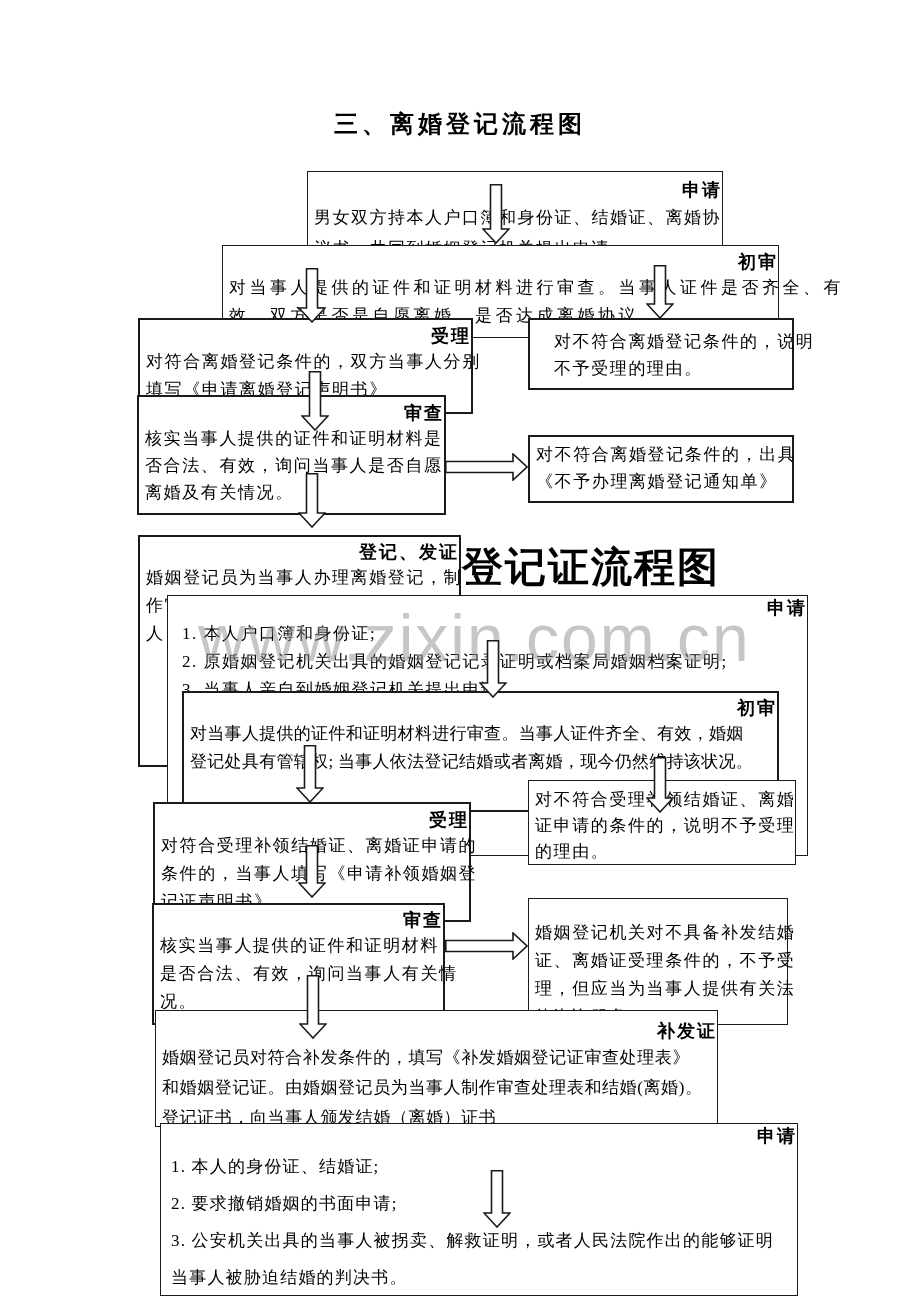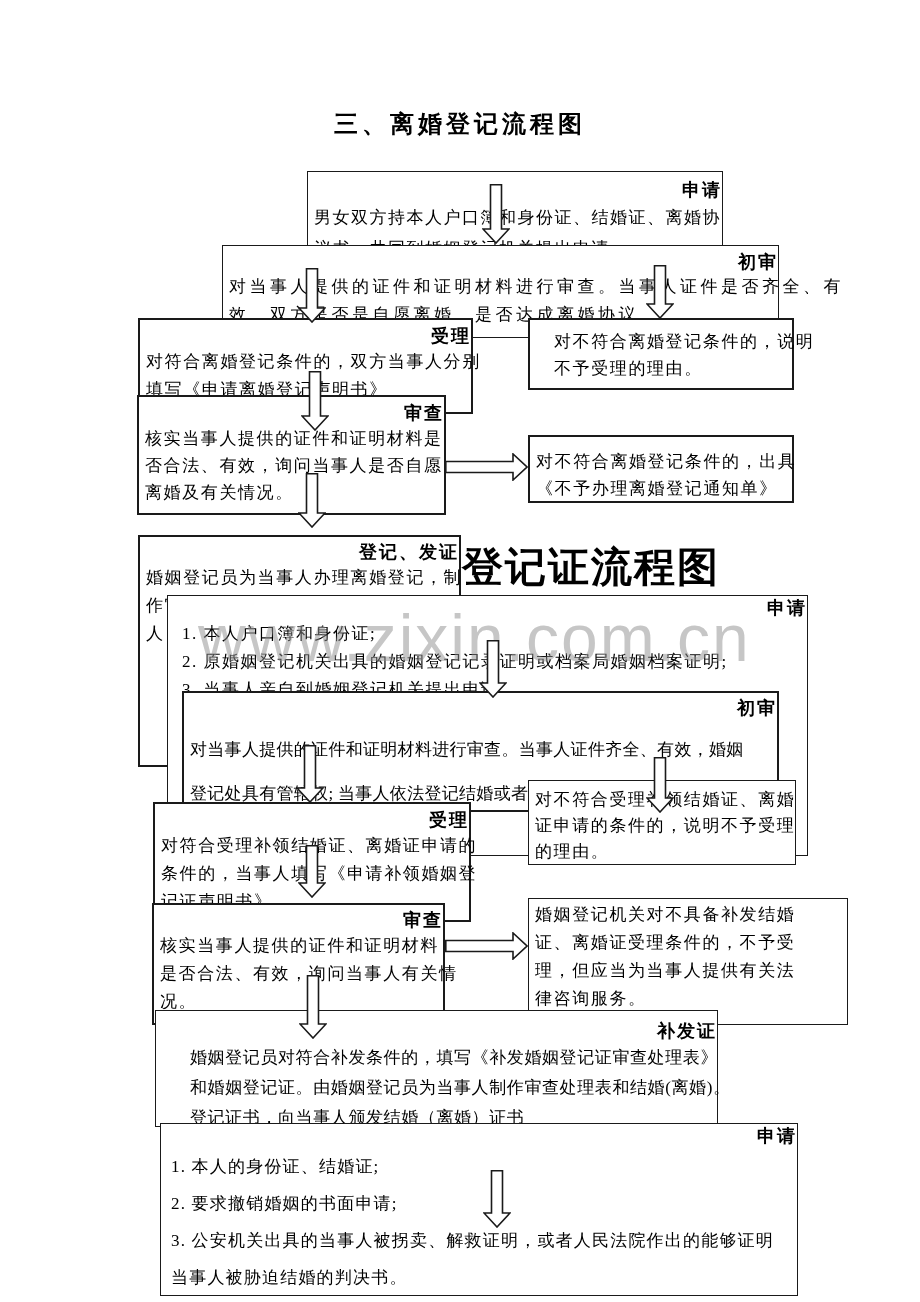--- a/index.html
+++ b/index.html
@@ -11,39 +11,39 @@
              letter-spacing:2px;z-index:8;}
   .bx{position:absolute;background:#fff;border:1px solid #1a1a1a;box-sizing:border-box;}
   .thick{border-width:2px;}
   .bx-label{text-align:right;font-weight:bold;font-size:18px;height:24px;line-height:24px;
             letter-spacing:2px;}
   .ln{font-size:17px;letter-spacing:1.6px;line-height:28px;white-space:nowrap;padding-left:6px;}
   
   #bA{left:307px;top:171px;width:416px;height:79px;padding-top:6px;z-index:1;}
   #bA .ln{line-height:31px;letter-spacing:1.5px;}
   #bB{left:222px;top:245px;width:557px;height:93px;padding-top:4px;z-index:2;}
-  #bB .ln{letter-spacing:3.5px;font-family:Liberation Mono, monospace;}
+  #bB .ln{letter-spacing:3.5px;}
   #bC{left:138px;top:318px;width:335px;height:96px;padding-top:4px;z-index:3;}
   #bD{left:528px;top:318px;width:266px;height:72px;padding-top:8px;z-index:4;}
   #bD .ln{line-height:27px;padding-left:24px;}
   #bE{left:137px;top:395px;width:309px;height:120px;padding-top:4px;z-index:5;}
   #bE .ln{line-height:27px;}
-  #bF{left:528px;top:435px;width:266px;height:68px;padding-top:11px;z-index:6;}
+  #bF{left:528px;top:435px;width:266px;height:68px;padding-top:4px;z-index:6;}
   #bF .ln{line-height:27px;}
   #bG{left:138px;top:535px;width:323px;height:232px;padding-top:3px;z-index:7;}
   #bH{left:167px;top:595px;width:641px;height:261px;padding-top:0px;z-index:9;}
   #bH .ln{padding-left:14px;letter-spacing:1.5px;}
   #bI{left:182px;top:691px;width:597px;height:121px;padding-top:3px;z-index:10;}
-  #bI .ln{letter-spacing:0.3px;margin-top:16px;}
+  #bI .ln{letter-spacing:0.3px;}
   #bJ{left:153px;top:802px;width:318px;height:120px;padding-top:4px;z-index:11;}
   #bK{left:528px;top:780px;width:268px;height:85px;padding-top:6px;z-index:12;}
   #bK .ln{line-height:26px;}
   #bL{left:152px;top:903px;width:293px;height:122px;padding-top:3px;z-index:13;}
-  #bM{left:528px;top:898px;width:320px;height:127px;padding-top:2px;z-index:14;}
-  #bN{left:155px;top:1010px;width:563px;height:117px;padding-top:8px;z-index:15;padding-left:28px;}
+  #bM{left:528px;top:898px;width:260px;height:127px;padding-top:20px;z-index:14;}
+  #bN{left:155px;top:1010px;width:563px;height:117px;padding-top:8px;z-index:15;}
   #bN .ln{line-height:30px;letter-spacing:0.6px;}
   #bO{left:160px;top:1123px;width:638px;height:173px;padding-top:0px;z-index:16;}
   #bO .ln{line-height:37px;padding-left:10px;letter-spacing:1.2px;}
   .watermark{position:absolute;left:198px;top:600px;font-size:66px;letter-spacing:2px;
              color:#8f8f8f;opacity:0.5;z-index:40;white-space:nowrap;
              font-family:"Liberation Sans","DejaVu Sans",sans-serif;}
   .arr{position:absolute;z-index:50;}
 </style>
 </head>
 <body>

